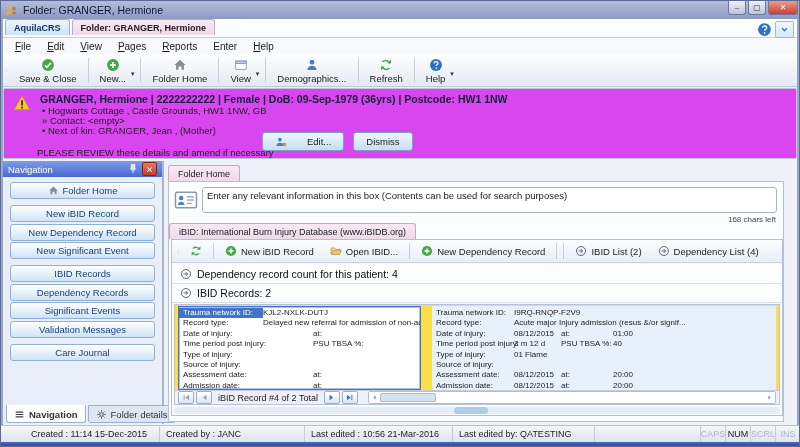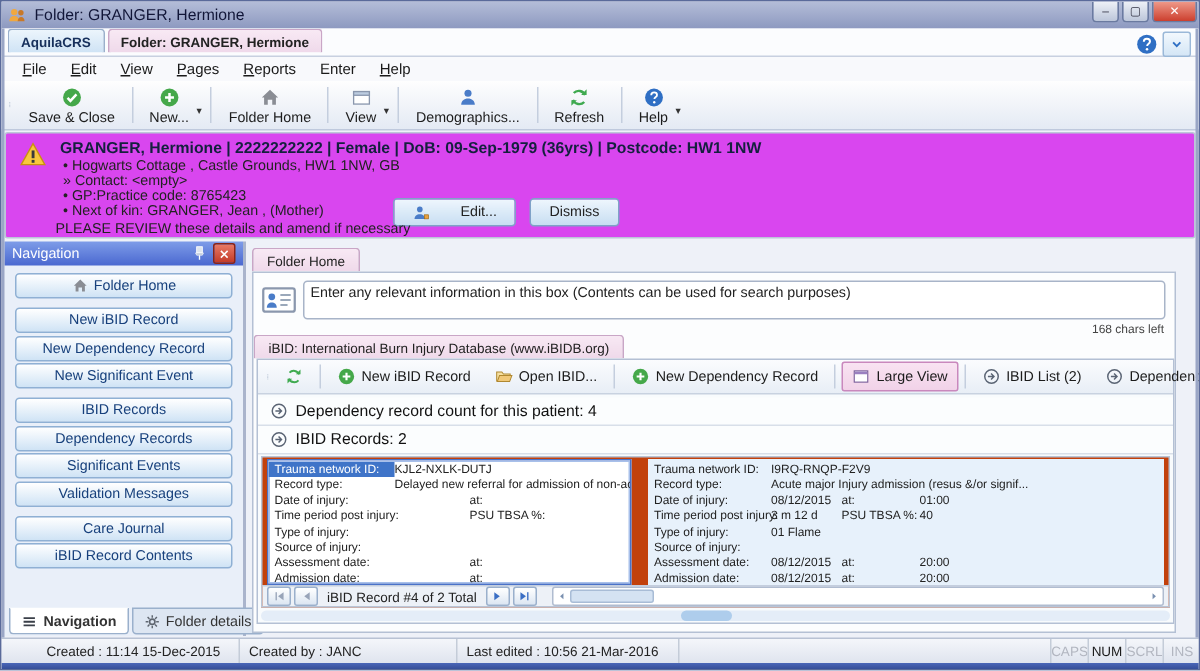--- a/index.html
+++ b/index.html
@@ -104,21 +104,21 @@
     display:flex;align-items:center;gap:2px;padding:0 4px;}
   .igrip{width:5px;height:15px;flex:none;}
   .itb-btn{display:flex;align-items:center;gap:4px;height:18px;padding:0 6px;font-size:9.5px;color:#1c1c1c;
     border:1px solid transparent;border-radius:2px;white-space:nowrap;}
   .itb-btn.active{background:linear-gradient(#f9e3f2,#f1d2e8);border-color:#c988bd;}
   .itb-ic{width:12px;height:12px;flex:none;}
   .itb-sep{width:1px;height:16px;background:#c4cede;margin:0 2px;flex:none;}
   .exp{position:absolute;left:0;width:100%;height:19px;box-sizing:border-box;display:flex;align-items:center;gap:5px;
     padding-left:8px;font-size:10.5px;color:#111;border-bottom:1px solid #d8dfe9;background:#fbfdfe;}
   .exp .eic{width:12px;height:12px;flex:none;}
-  .recwrap{position:absolute;left:2px;top:64px;width:606px;height:101px;background:#c2410c;
+  .recwrap{position:absolute;left:2px;top:64px;width:606px;height:101px;background:#fde047;
     border:1px solid #b8c4d6;box-sizing:border-box;}
   .card{position:absolute;top:1px;height:84px;overflow:hidden;font-size:8px;color:#222;box-sizing:border-box;}
   .card.selected{background:#fff;border:1px solid #4a72c8;box-shadow:inset 0 0 0 1px #a8c0ea;padding-top:1px;}
   .card.plain{background:#e7f1fb;padding-top:2px;}
   .crow{height:10.4px;line-height:10.4px;white-space:nowrap;display:flex;overflow:hidden;}
   .crow .lbl{width:84px;padding-left:4px;flex:none;box-sizing:border-box;}
   .card.right .lbl{width:82px;}
   .crow.hl .lbl{background:#3f74c8;color:#fff;}
   .crow .val{width:50px;flex:none;overflow:hidden;}
   .card.right .val{width:47px;}
@@ -309,21 +309,20 @@
         <svg viewBox="0 0 16 16">
           <path d="M8 1.6 15 14H1Z" fill="#f8c73e" stroke="#c8920f" stroke-width="0.8"></path>
           <rect x="7.2" y="5.6" width="1.7" height="4.6" fill="#3a3a3a"></rect>
           <rect x="7.2" y="11.2" width="1.7" height="1.7" fill="#3a3a3a"></rect>
         </svg>
       </span>
     <div class="b-head">GRANGER, Hermione | 2222222222 | Female | DoB: 09-Sep-1979 (36yrs) | Postcode: HW1 1NW</div>
     <div class="b-lines" id="bannerlines">
         <div class="b-line">• Hogwarts Cottage , Castle Grounds, HW1 1NW, GB</div>
         <div class="b-line">» Contact: &lt;empty&gt;</div>
-        <div class="b-line">• GP:Practice code: 8765423</div>
         <div class="b-line">• Next of kin: GRANGER, Jean , (Mother)</div>
       </div>
     <div class="b-btns">
       <div class="bbtn">
         <span class="ic">
             <svg viewBox="0 0 16 16">
               <circle cx="6.5" cy="4.8" r="2.5" fill="#4a7cc8"></circle>
               <path d="M1.8 13.4c0-2.8 2-4.4 4.7-4.4s4.7 1.6 4.7 4.4z" fill="#4a7cc8"></path>
               <rect x="10.6" y="9.6" width="3.6" height="3.6" fill="#e8a040" stroke="#a06a10" stroke-width="0.6"></rect>
             </svg>
@@ -387,23 +386,20 @@
           <div class="sb-btn">
             <span>Significant Events</span>
           </div>
           <div class="sb-btn">
             <span>Validation Messages</span>
           </div>
         </div>
         <div class="sb-group">
           <div class="sb-btn">
             <span>Care Journal</span>
-          </div>
-          <div class="sb-btn">
-            <span>iBID Record Contents</span>
           </div>
         </div>
       </div>
     <div class="sb-tabs" id="sbtabs">
         <div class="sb-tab active">
           <span class="sb-tab-ic">
             <svg viewBox="0 0 16 16">
               <path d="M2.5 4.5h11M2.5 8h11M2.5 11.5h11" stroke="#3a3f48" stroke-width="1.7"></path>
             </svg>
           </span>
@@ -475,29 +471,20 @@
             <div class="itb-btn">
               <span class="itb-ic">
                 <svg viewBox="0 0 16 16">
                   <circle cx="8" cy="8" r="6.8" fill="#45a84a"></circle>
                   <path d="M8 4.6v6.8M4.6 8h6.8" stroke="#fff" stroke-width="1.9"></path>
                 </svg>
               </span>
               <span>New Dependency Record</span>
             </div>
             <div class="itb-sep"></div>
-            <div class="itb-btn active">
-              <span class="itb-ic">
-                <svg viewBox="0 0 16 16">
-                  <rect x="2" y="3" width="12" height="10" fill="#fff" stroke="#7a5f9a"></rect>
-                  <rect x="2.6" y="3.6" width="10.8" height="2.4" fill="#9a7fc0"></rect>
-                </svg>
-              </span>
-              <span>Large View</span>
-            </div>
             <div class="itb-sep"></div>
             <div class="itb-btn">
               <span class="itb-ic">
                 <svg viewBox="0 0 16 16">
                   <circle cx="8" cy="8" r="6" fill="none" stroke="#5a6474" stroke-width="1.3"></circle>
                   <path d="M4.8 8h5.4M7.6 5.4 10.2 8l-2.6 2.6" stroke="#5a6474" stroke-width="1.3" fill="none"></path>
                 </svg>
               </span>
               <span>IBID List (2)</span>
             </div>
@@ -668,20 +655,21 @@
           <div class="thumb"></div>
         </div>
       </div>
     </div>
   </div>
 
   <div class="statusbar" id="statusbar">
       <div class="st-cell" style="width: 135px; margin-left: 24px;">Created : 11:14 15-Dec-2015</div>
       <div class="st-cell" style="width: 145px;">Created by : JANC</div>
       <div class="st-cell" style="width: 148px;">Last edited : 10:56 21-Mar-2016</div>
+      <div class="st-cell" style="width: 142px;">Last edited by: QATESTING</div>
       <div class="st-fill"></div>
       <div class="st-cell st-ind">CAPS</div>
       <div class="st-cell st-ind active">NUM</div>
       <div class="st-cell st-ind">SCRL</div>
       <div class="st-cell st-ind">INS</div>
     </div>
   <div class="bottombar"></div>
   <div class="sideL"></div>
   <div class="sideR"></div>
 </div>

